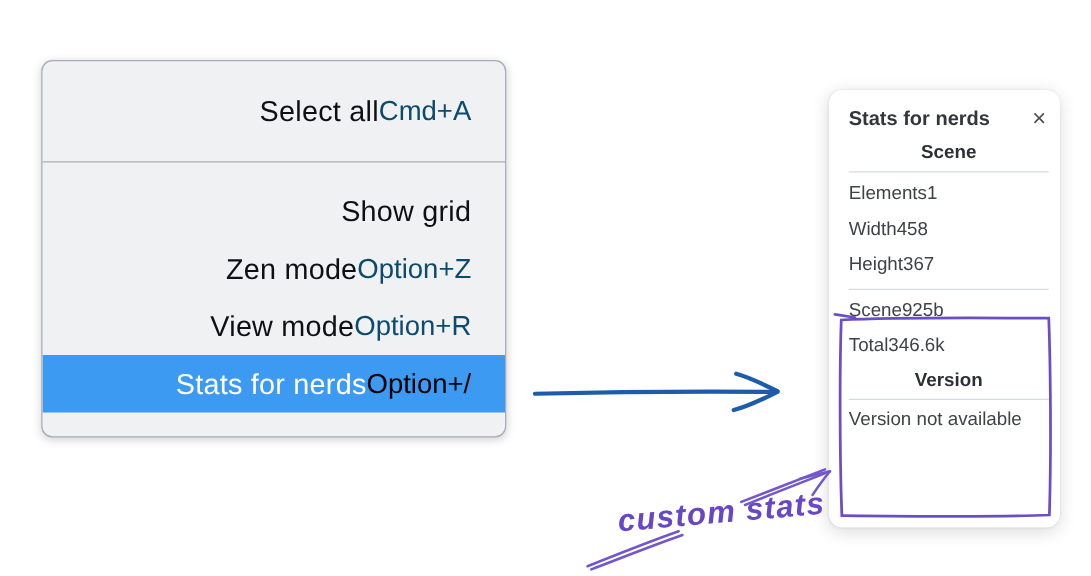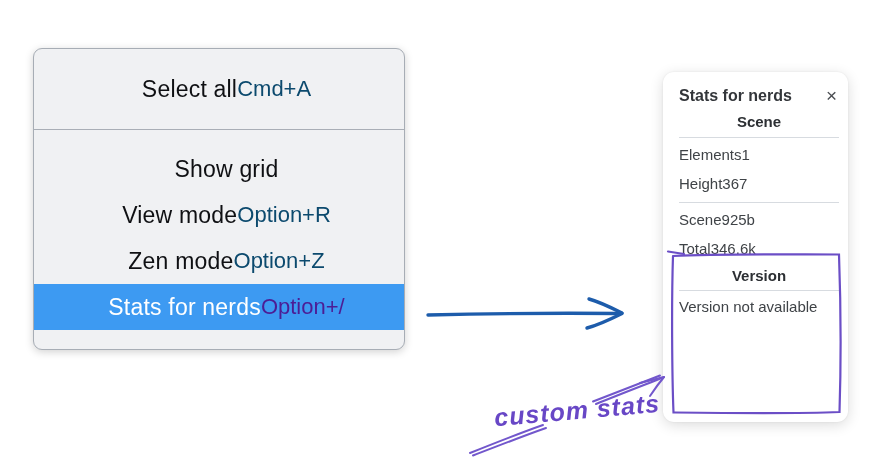--- a/index.html
+++ b/index.html
@@ -38,38 +38,38 @@
   }
   .menu-section-bottom {
     padding-top: 16px;
     display: flex;
     flex-direction: column;
   }
   .menu-item {
     height: 46px;
     display: flex;
     align-items: center;
-    justify-content: center;
+    justify-content: flex-end;
     padding: 0 27px 0 42px;
     cursor: default;
   }
   .menu-item .label {
     font-size: 23px;
     color: #0f1013;
     letter-spacing: 0.2px;
   }
   .menu-item .shortcut {
     font-size: 22px;
     color: #0c4a6e;
   }
   .menu-item.highlighted {
     background: #3d9af2;
   }
   .menu-item.highlighted .label { color: #ffffff; }
-  .menu-item.highlighted .shortcut { color: #4c1d95; }
+  .menu-item.highlighted .shortcut { color: #000000; }
 
   
   .stats-panel {
     position: absolute;
     left: 663px; top: 72px;
     width: 185px; height: 350px;
     background: #ffffff;
     border-radius: 11px;
     box-shadow: 0 3px 14px rgba(0,0,0,0.14), 0 0 2px rgba(0,0,0,0.08);
     padding: 14px 9px 12px 16px;
@@ -155,46 +155,50 @@
         <span class="label">Select all</span>
         <span class="shortcut">Cmd+A</span>
       </div>
     </div>
     <hr class="menu-separator">
     <div class="menu-section-bottom">
       <div class="menu-item">
         <span class="label">Show grid</span>
       </div>
       <div class="menu-item">
+        <span class="label">Zen mode</span>
+        <span class="shortcut">Option+Z</span>
+      </div>
+      <div class="menu-item">
         <span class="label">View mode</span>
         <span class="shortcut">Option+R</span>
-      </div>
-      <div class="menu-item">
-        <span class="label">Zen mode</span>
-        <span class="shortcut">Option+Z</span>
       </div>
       <div class="menu-item highlighted">
         <span class="label">Stats for nerds</span>
         <span class="shortcut">Option+/</span>
       </div>
     </div>
   </div>
 
   <div class="stats-panel">
     <div class="stats-header">
       <span class="stats-title">Stats for nerds</span>
       <span class="stats-close">×</span>
     </div>
 
     <div class="sec-scene">
       <div class="stats-section-heading">Scene</div>
       <hr class="stats-divider">
       <div class="stats-row">
         <span>Elements</span>
         <span>1</span>
+      </div>
+      <div class="stats-row">
+        <span>Width</span>
+        <span>458</span>
       </div>
       <div class="stats-row">
         <span>Height</span>
         <span>367</span>
       </div>
     </div>
 
     <div class="sec-storage">
       <hr class="stats-divider">
       <div class="stats-row">

